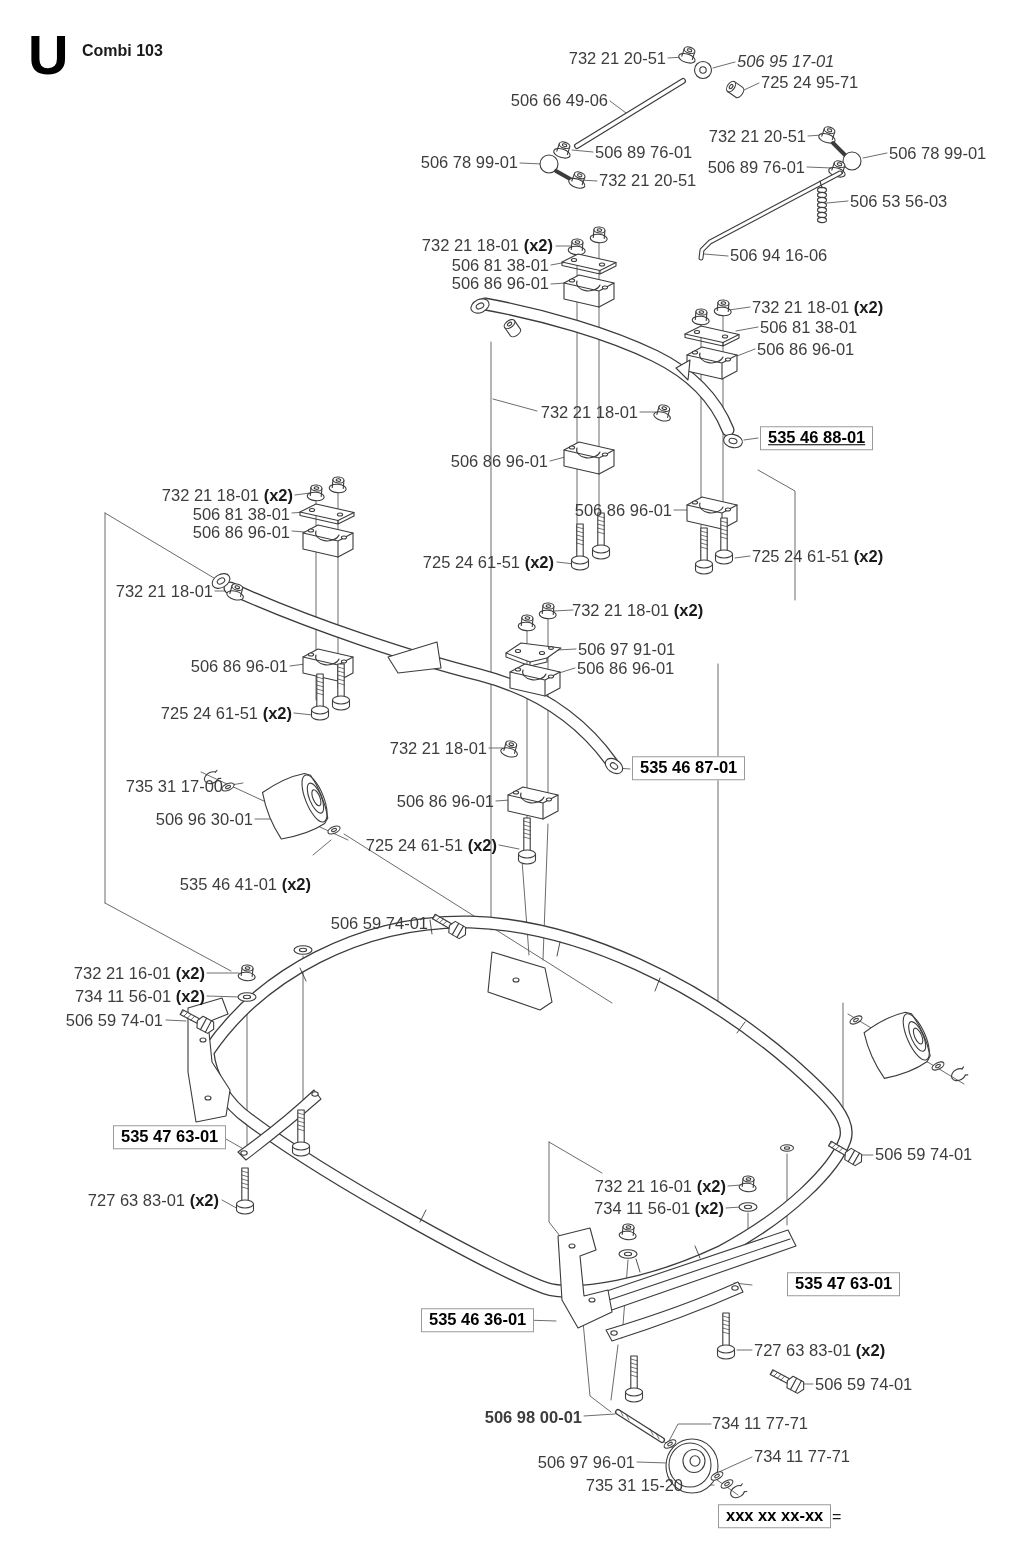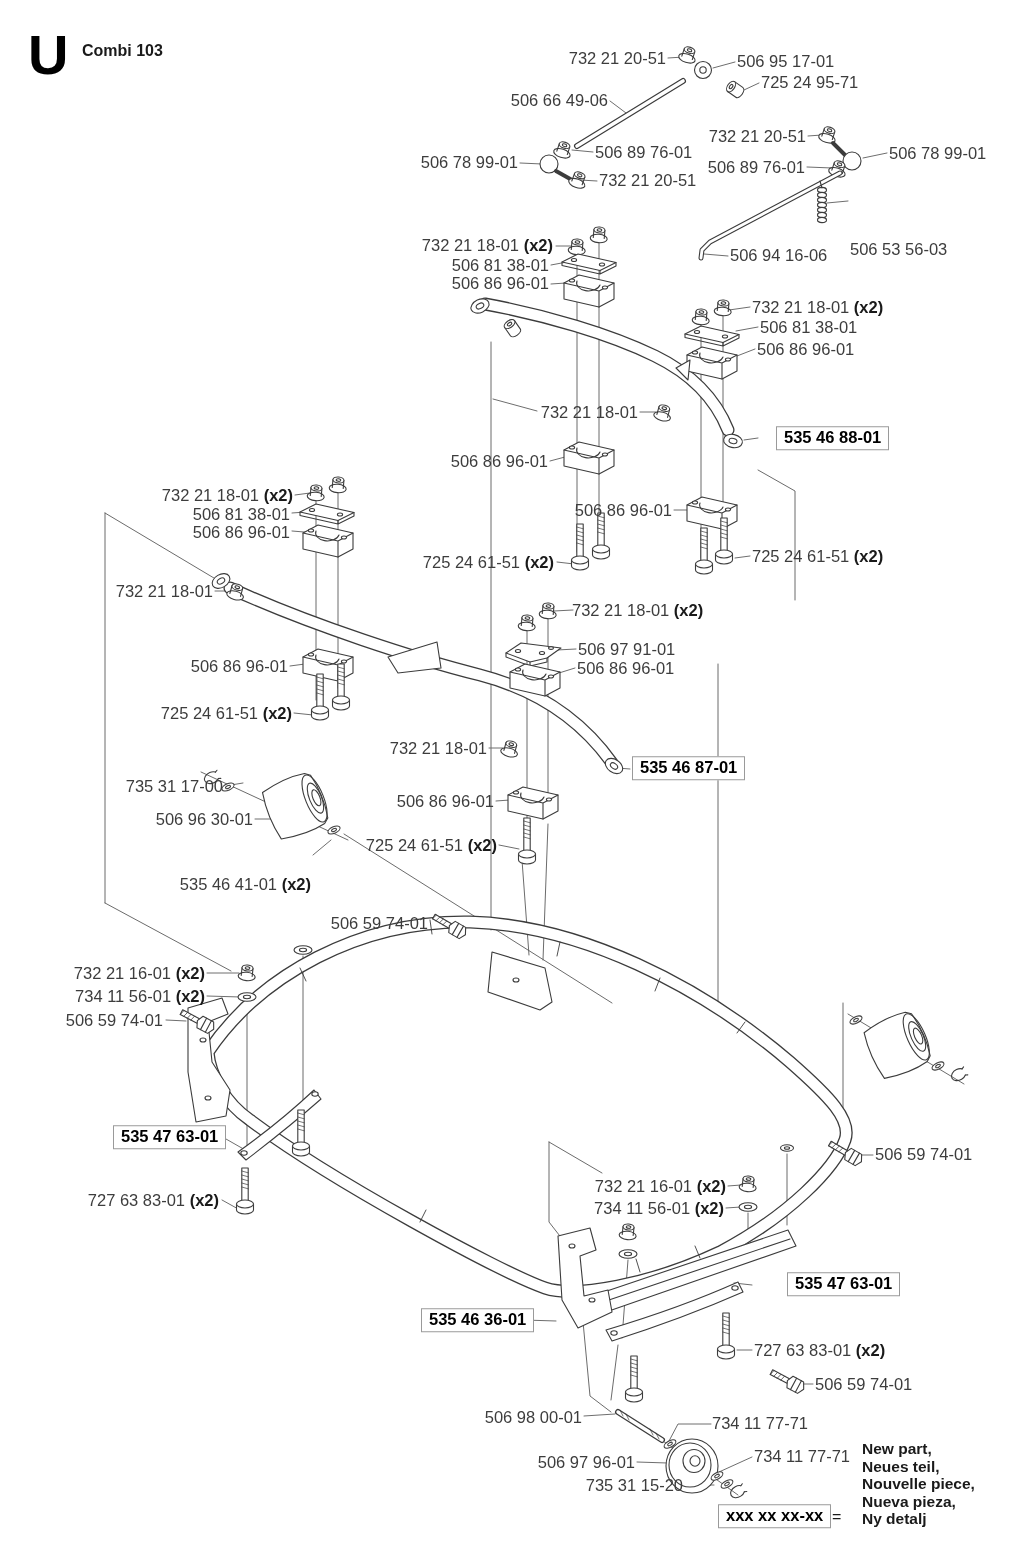--- a/index.html
+++ b/index.html
@@ -336,39 +336,39 @@
         <ellipse cx="695" cy="1461" rx="5" ry="5.2" fill="#fff"></ellipse>
         <use href="#washerSm" transform="translate(717,1476) rotate(-30)"></use>
         <use href="#washerSm" transform="translate(727,1484) rotate(-30)"></use>
         <use href="#circlip" transform="translate(737,1492) rotate(-30)"></use>
       </g>
     </g>
   </svg>
 
   <div id="labels">
       <div class="lbl" style="top: 58px; right: 358px;">732 21 20-51</div>
-      <div class="lbl" style="top: 61px; left: 737px;">506 95 17-01</div>
+      <div class="lbl" style="top: 61px; left: 737px; font-style: italic;">506 95 17-01</div>
       <div class="lbl" style="top: 82px; left: 761px;">725 24 95-71</div>
       <div class="lbl" style="top: 100px; right: 416px;">506 66 49-06</div>
       <div class="lbl" style="top: 162px; right: 506px;">506 78 99-01</div>
       <div class="lbl" style="top: 152px; left: 595px;">506 89 76-01</div>
       <div class="lbl" style="top: 180px; left: 599px;">732 21 20-51</div>
       <div class="lbl" style="top: 136px; right: 218px;">732 21 20-51</div>
       <div class="lbl" style="top: 167px; right: 219px;">506 89 76-01</div>
       <div class="lbl" style="top: 153px; left: 889px;">506 78 99-01</div>
-      <div class="lbl" style="top: 201px; left: 850px; margin-top: 48px;">506 53 56-03</div>
+      <div class="lbl" style="top: 201px; left: 850px;">506 53 56-03</div>
       <div class="lbl" style="top: 255px; left: 730px;">506 94 16-06</div>
       <div class="lbl" style="top: 245px; right: 471px;">732 21 18-01<b>&nbsp;(x2)</b></div>
       <div class="lbl" style="top: 265px; right: 475px;">506 81 38-01</div>
       <div class="lbl" style="top: 283px; right: 475px;">506 86 96-01</div>
       <div class="lbl" style="top: 307px; left: 752px;">732 21 18-01<b>&nbsp;(x2)</b></div>
       <div class="lbl" style="top: 327px; left: 760px;">506 81 38-01</div>
       <div class="lbl" style="top: 349px; left: 757px;">506 86 96-01</div>
       <div class="lbl" style="top: 412px; right: 386px;">732 21 18-01</div>
-      <div class="lbl boxed" style="top: 438px; left: 776px;">535 46 88-01</div>
+      <div class="lbl boxed" style="top: 438px; left: 760px; text-decoration: underline;">535 46 88-01</div>
       <div class="lbl" style="top: 461px; right: 476px;">506 86 96-01</div>
       <div class="lbl" style="top: 510px; right: 352px;">506 86 96-01</div>
       <div class="lbl" style="top: 562px; right: 470px;">725 24 61-51<b>&nbsp;(x2)</b></div>
       <div class="lbl" style="top: 556px; left: 752px;">725 24 61-51<b>&nbsp;(x2)</b></div>
       <div class="lbl" style="top: 495px; right: 731px;">732 21 18-01<b>&nbsp;(x2)</b></div>
       <div class="lbl" style="top: 514px; right: 734px;">506 81 38-01</div>
       <div class="lbl" style="top: 532px; right: 734px;">506 86 96-01</div>
       <div class="lbl" style="top: 591px; right: 811px;">732 21 18-01</div>
       <div class="lbl" style="top: 666px; right: 736px;">506 86 96-01</div>
       <div class="lbl" style="top: 713px; right: 732px;">725 24 61-51<b>&nbsp;(x2)</b></div>
@@ -388,30 +388,23 @@
       <div class="lbl" style="top: 1020px; right: 861px;">506 59 74-01</div>
       <div class="lbl boxed" style="top: 1137px; left: 113px;">535 47 63-01</div>
       <div class="lbl" style="top: 1200px; right: 805px;">727 63 83-01<b>&nbsp;(x2)</b></div>
       <div class="lbl" style="top: 1154px; left: 875px;">506 59 74-01</div>
       <div class="lbl" style="top: 1186px; right: 298px;">732 21 16-01<b>&nbsp;(x2)</b></div>
       <div class="lbl" style="top: 1208px; right: 300px;">734 11 56-01<b>&nbsp;(x2)</b></div>
       <div class="lbl boxed" style="top: 1284px; left: 787px;">535 47 63-01</div>
       <div class="lbl boxed" style="top: 1320px; left: 421px;">535 46 36-01</div>
       <div class="lbl" style="top: 1350px; left: 754px;">727 63 83-01<b>&nbsp;(x2)</b></div>
       <div class="lbl" style="top: 1384px; left: 815px;">506 59 74-01</div>
-      <div class="lbl" style="top: 1417px; right: 442px;">506 98 00-01</div>
+      <div class="lbl" style="top: 1417px; right: 442px; font-weight: bold;">506 98 00-01</div>
       <div class="lbl" style="top: 1423px; left: 712px;">734 11 77-71</div>
       <div class="lbl" style="top: 1462px; right: 389px;">506 97 96-01</div>
       <div class="lbl" style="top: 1456px; left: 754px;">734 11 77-71</div>
       <div class="lbl" style="top: 1485px; right: 341px;">735 31 15-20</div>
       <div class="lbl boxed" style="top: 1516px; left: 718px;">xxx xx xx-xx</div>
     </div>
 
   <div id="legend-eq">=</div>
-  <div id="new-part-block">
-      <div>New part,</div>
-      <div>Neues teil,</div>
-      <div>Nouvelle piece,</div>
-      <div>Nueva pieza,</div>
-      <div>Ny detalj</div>
-    </div>
 
 </div>
 
 </body></html>

